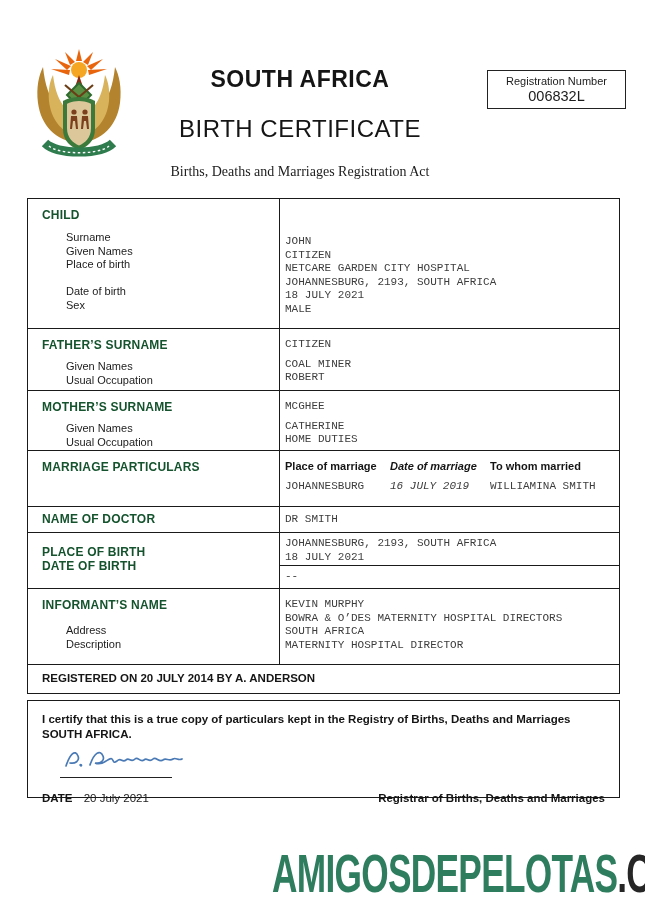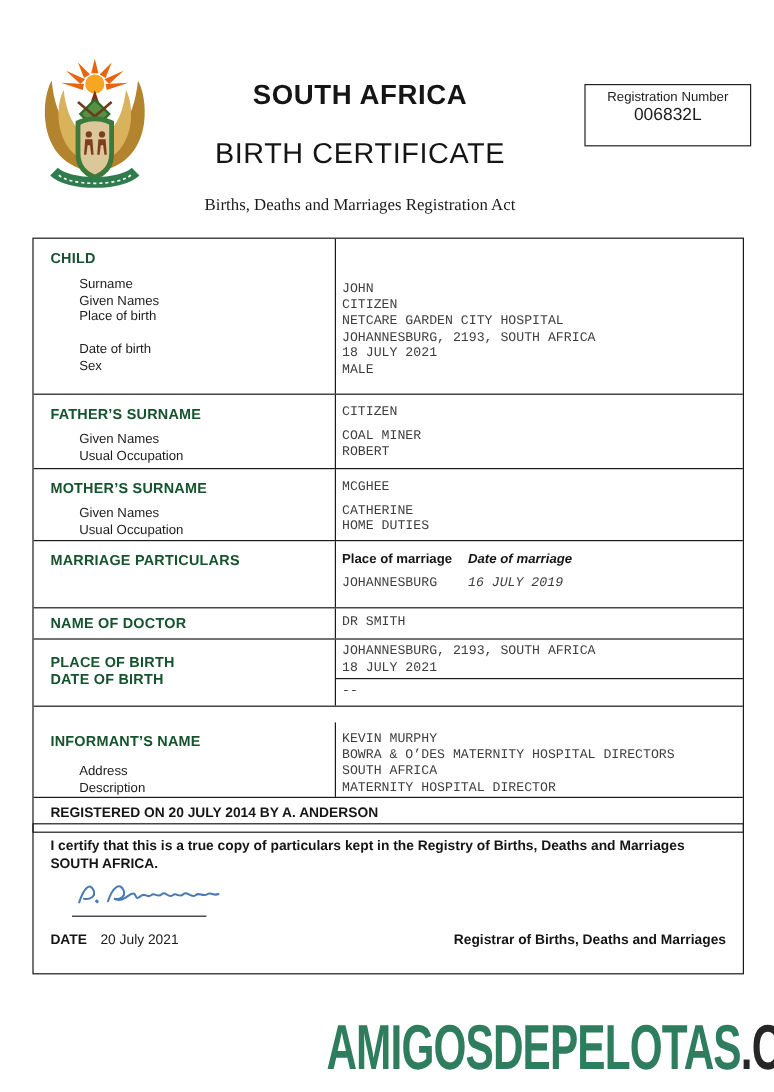--- a/index.html
+++ b/index.html
@@ -9,21 +9,21 @@
     font-family:"Liberation Sans", sans-serif; color:#111;
     overflow:hidden;
   }
   
   .coat { position:absolute; left:25px; top:45px; width:108px; height:126px; }
   .titles { position:absolute; left:135px; top:66px; width:330px; text-align:center; }
   .title1 { font-size:23px; font-weight:bold; letter-spacing:0.5px; color:#151515; }
   .title2 { font-size:24px; font-weight:normal; letter-spacing:0.5px; margin-top:22px; color:#151515; }
   .subtitle { font-size:14px; margin-top:21px; color:#1c1c1c;font-family:Liberation Serif, serif; }
   .regbox {
-    position:absolute; left:487px; top:70px; width:139px; height:52px;
+    position:absolute; left:487px; top:70px; width:139px; height:39px;
     border:1.5px solid #222; text-align:center; padding-top:4px;
   }
   .regbox .rlabel { font-size:11px; color:#1c1c1c; }
   .regbox .rvalue { font-size:14.5px; color:#1c1c1c; margin-top:1px; }
 
   
   .cert-table {
     position:absolute; left:27px; top:198px; width:593px;
     border:1.5px solid #1a1a1a;
   }
@@ -55,28 +55,28 @@
   .r-doctor { height:26px; }
   .r-doctor .lcol { padding-top:5px; }
   .r-doctor .rcol { padding-top:6px; }
 
   .r-birth { height:56px; }
   .r-birth .lcol { padding-top:12px; }
   .r-birth .rcol { padding:0; display:flex; flex-direction:column; }
   .birth-top { height:33px; border-bottom:1.5px solid #1a1a1a; padding:4px 6px 0 5px; }
   .birth-bottom { padding:4px 6px 0 5px; }
 
-  .r-informant { height:76px;align-items:flex-end; }
+  .r-informant { height:76px; }
   .r-informant .lbl-block { margin-top:12px; }
 
   .r-registered { height:28px; padding:7px 0 0 14px; font-size:11.5px; font-weight:bold; color:#151515; }
 
   
   .certify {
-    position:absolute; left:27px; top:686px; width:593px; height:126px;
+    position:absolute; left:27px; top:700px; width:593px; height:98px;
     border:1.5px solid #1a1a1a; padding:11px 14px 0 14px;
   }
   .certify-text { font-size:11.5px; font-weight:bold; line-height:15px; color:#151515; }
   .sig-wrap { position:relative; margin:2px 0 0 18px; width:130px; height:34px; }
   .sig-line { position:absolute; left:0; bottom:0; width:112px; border-bottom:1.5px solid #222; }
   .date-row { display:flex; justify-content:space-between; margin-top:14px; font-size:11.5px; }
   .date-left { }
   .date-label { font-weight:bold; color:#151515; }
   .date-value { margin-left:8px; color:#1c1c1c; }
   .registrar { font-weight:bold; color:#151515; }
@@ -210,20 +210,24 @@
     <div class="rcol">
       <div class="m-cols">
         <div class="m-col1">
           <div class="m-head">Place of marriage</div>
           <div class="mono m-val">JOHANNESBURG</div>
         </div>
         <div class="m-col2">
           <div class="m-head">Date of marriage</div>
           <div class="mono m-val">16 JULY 2019</div>
         </div>
+        <div class="m-col3">
+          <div class="m-head">To whom married</div>
+          <div class="mono m-val">WILLIAMINA SMITH</div>
+        </div>
       </div>
     </div>
   </div>
 
   <div class="row r-doctor">
     <div class="lcol">
       <div class="sec-h">NAME OF DOCTOR</div>
     </div>
     <div class="rcol">
       <div class="mono">DR SMITH</div>

